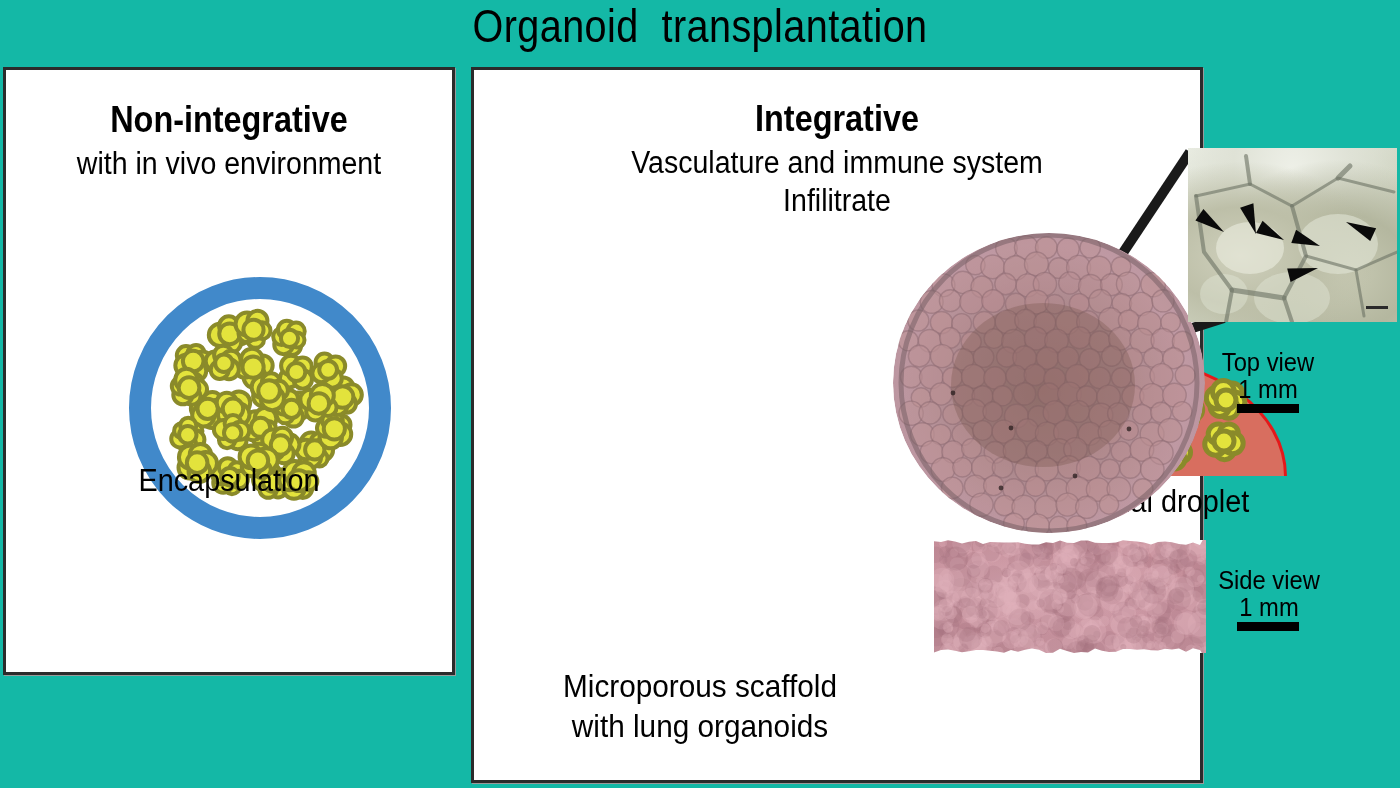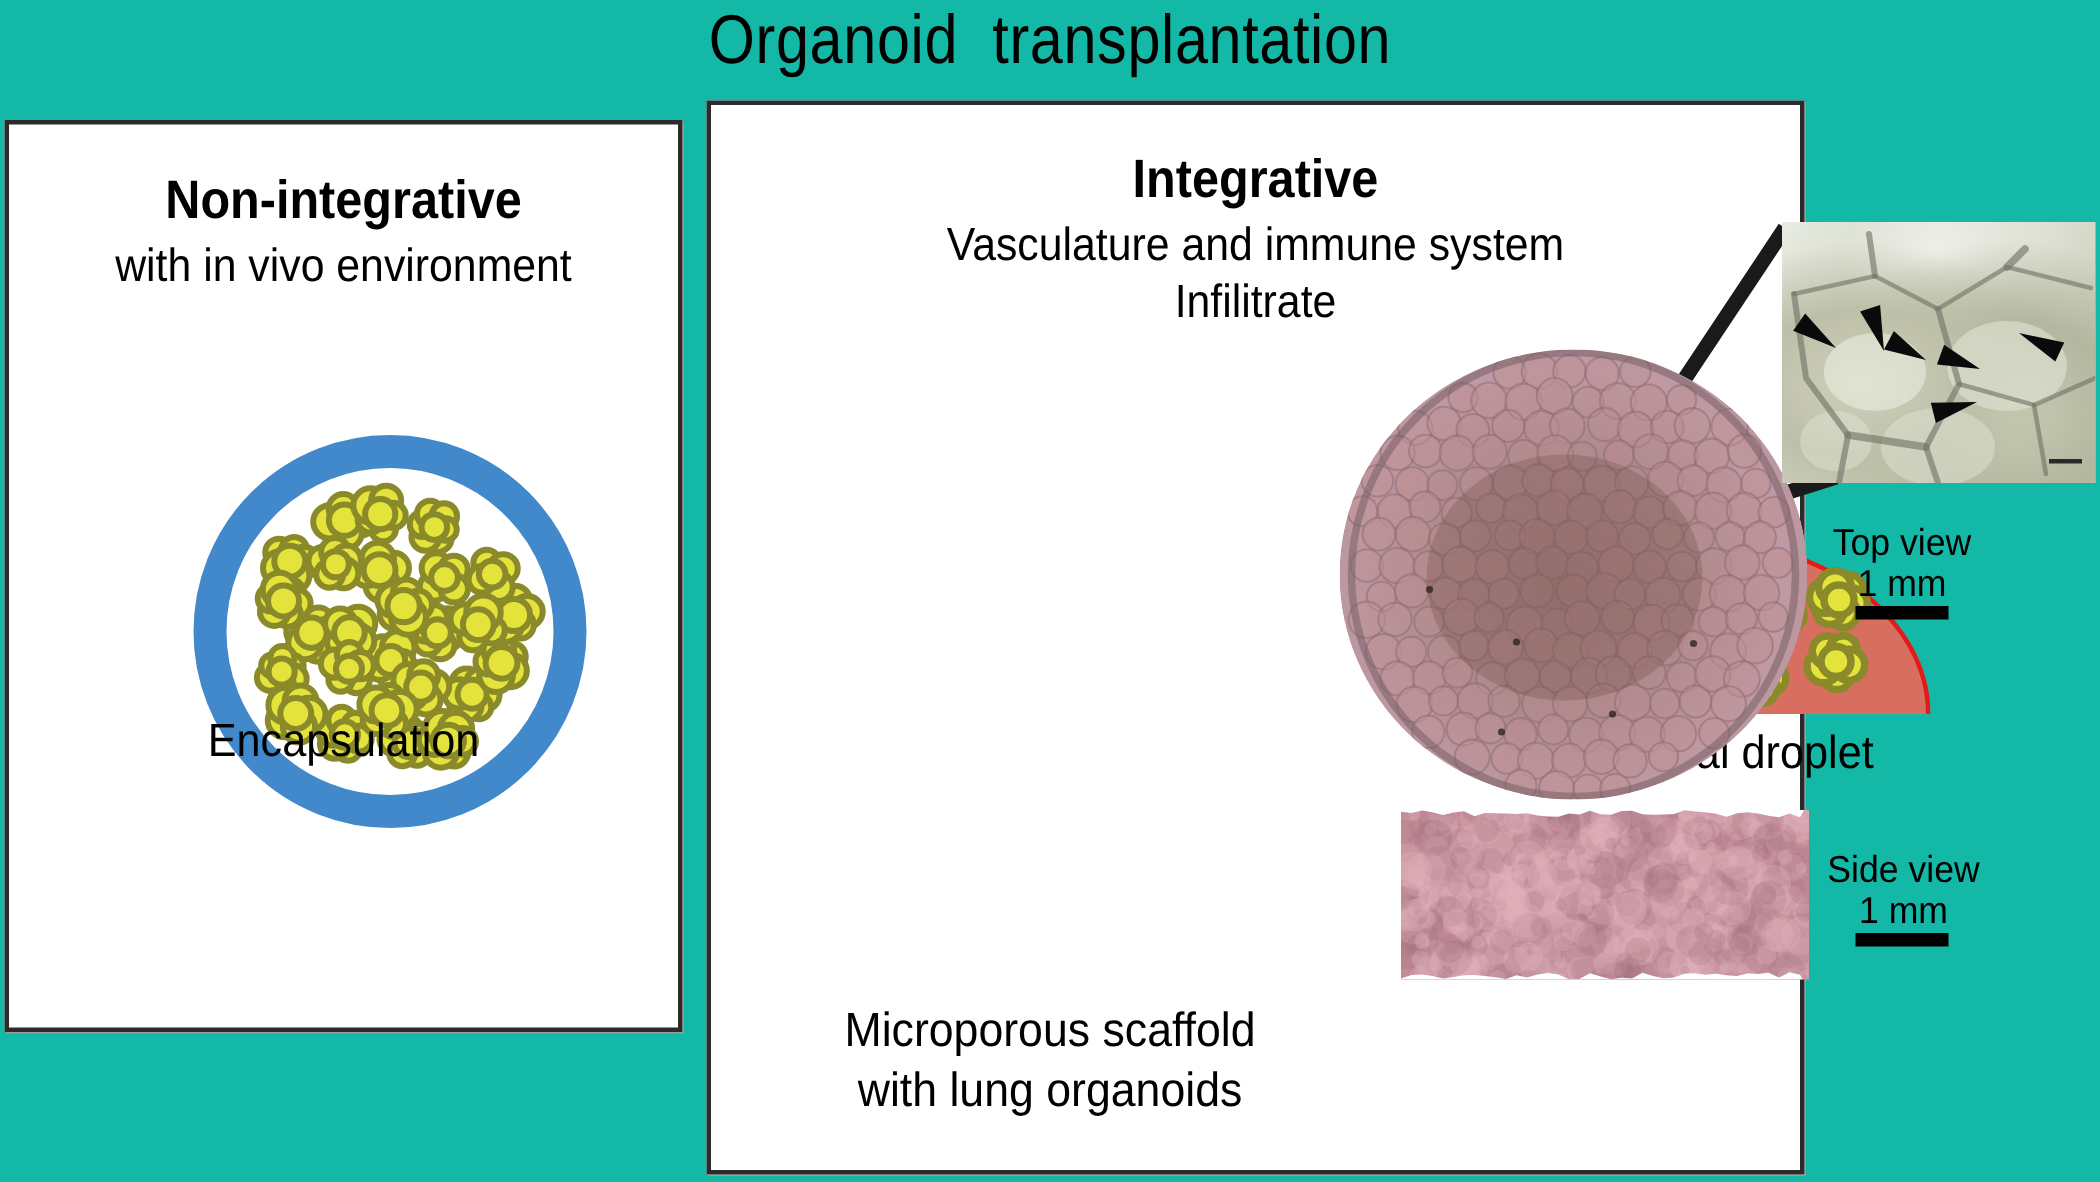--- a/index.html
+++ b/index.html
@@ -20,21 +20,21 @@
     white-space:pre;
   }
 
   
   .panel{
     position:absolute;background:#fff;
     border:3px solid #2b2b2b;
     box-shadow:1px 1px 0 #9a9a9a;
     box-sizing:border-box;
   }
-  .panel-left{left:3px;top:80px;width:452px;height:608px;}
+  .panel-left{left:3px;top:67px;width:452px;height:608px;}
   .panel-right{left:471px;top:67px;width:732px;height:716px;}
 
   
   .head-bold{
     position:absolute;text-align:center;width:100%;
     font-weight:700;font-size:36px;line-height:42px;
     transform:scaleX(0.9);transform-origin:50% 50%;
     white-space:nowrap;
   }
   .head-sub{

